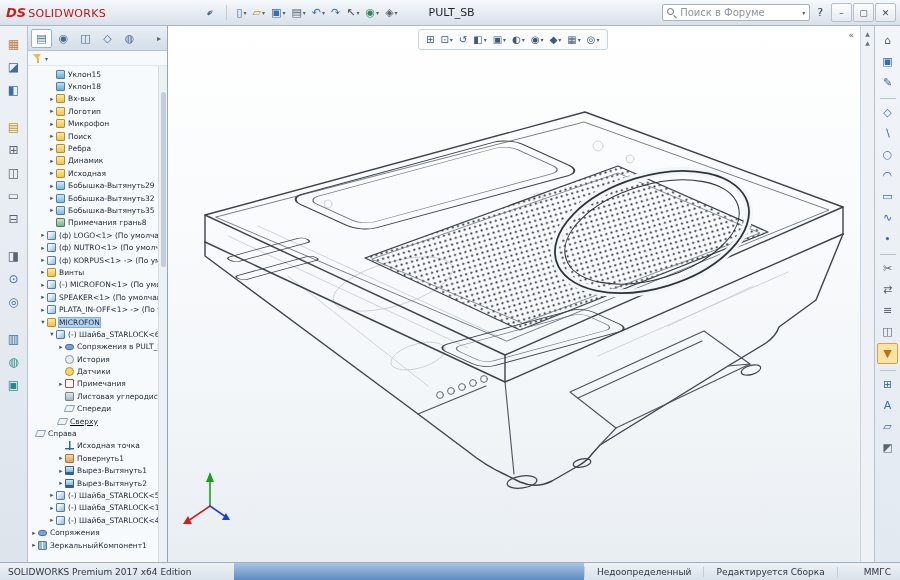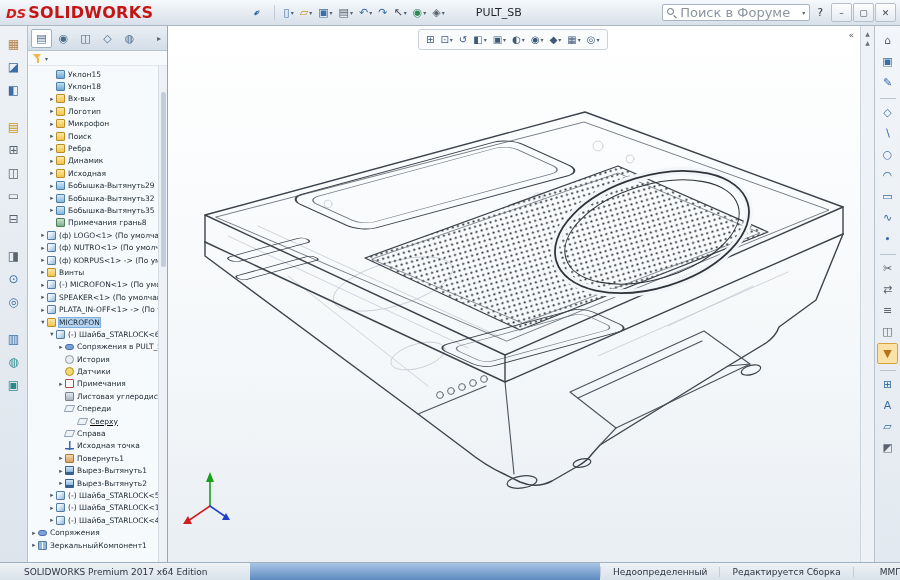--- a/index.html
+++ b/index.html
@@ -5,35 +5,35 @@
   html,body{margin:0;padding:0;background:#9aa5b1}
   #app{position:relative;width:900px;height:580px;overflow:hidden;
        font-family:"DejaVu Sans","Liberation Sans",sans-serif;
        background:#dfe5ec;box-shadow:0 0 0 1px #5f6f80 inset}
   
   .titlebar{position:absolute;left:0;top:0;right:0;height:26px;
     background:linear-gradient(#f6f9fc,#d8e0ea);border-bottom:1px solid #aab6c2;
     display:flex;align-items:center;padding:0 4px;box-sizing:border-box}
   .logo{display:flex;align-items:baseline;margin:0 10px 0 2px;white-space:nowrap}
   .logo-ds{color:#d11c1c;font-weight:bold;font-style:italic;font-size:13px;margin-right:2px}
-  .logo-text{color:#c41414;font-weight:bold;font-size:16px;letter-spacing:.3px}
+  .logo-text{color:#c41414;font-weight:normal;font-size:11px;letter-spacing:.3px}
   .menus{display:flex;align-items:center}
   .menu{font-size:11px;color:#2c3642;padding:3px 6px;white-space:nowrap}
   .pin{font-size:10px;color:#3a6ea5;margin:0 6px;display:inline-block;transform:rotate(-40deg)}
   .tb{display:flex;align-items:center;margin-left:6px;border-left:1px solid #c2ccd6;padding-left:6px}
   .tb-btn{display:flex;align-items:center;padding:2px 3px}
   .tb-btn .g{font-size:11px;line-height:1}
   .chev{font-size:6px;color:#55616d;margin-left:1px}
   .docname{font-size:11px;color:#1e2630;margin-left:28px;white-space:nowrap}
   .search{margin-left:auto;display:flex;align-items:center;background:#fff;
     border:1px solid #a8b4c0;border-radius:2px;height:17px;width:148px;padding:0 4px;gap:4px;box-sizing:border-box}
   .mag{position:relative;width:9px;height:9px;flex:none}
   .mag::before{content:"";position:absolute;left:0;top:0;width:5px;height:5px;border:1.4px solid #5f6b77;border-radius:50%}
   .mag::after{content:"";position:absolute;left:6.6px;top:6.6px;width:3.6px;height:1.4px;background:#5f6b77;transform:rotate(45deg);transform-origin:0 0}
-  .search-text{font-size:13px;color:#8b95a0;flex:1;overflow:hidden;white-space:nowrap}
+  .search-text{font-size:10px;color:#8b95a0;flex:1;overflow:hidden;white-space:nowrap}
   .helpbtn{font-size:11px;color:#2c3642;padding:0 7px}
   .winbtns{display:flex;align-items:center}
   .winbtn{width:19px;height:17px;display:flex;align-items:center;justify-content:center;
     font-size:9px;color:#3b4550;border:1px solid #b6c0cb;background:linear-gradient(#fdfdfe,#e4eaf1);margin-left:1px;border-radius:2px}
   
   .left-strip{position:absolute;left:0;top:26px;width:28px;bottom:18px;
     background:linear-gradient(#eef2f6,#dde4ec);border-right:1px solid #b9c3cd;
     display:flex;flex-direction:column;align-items:center;padding-top:8px;box-sizing:border-box}
   .strip-btn{width:20px;height:20px;flex:none;display:flex;align-items:center;justify-content:center;
     font-size:12px;margin-bottom:3px;border-radius:2px}
@@ -91,21 +91,21 @@
   .vp-right span{font-size:6px;color:#67727e;line-height:9px}
   
   .right-strip{position:absolute;right:0;top:26px;width:26px;bottom:18px;
     background:linear-gradient(#f2f5f9,#e2e9f0);border-left:1px solid #b9c3cd;
     display:flex;flex-direction:column;align-items:center;padding-top:5px;box-sizing:border-box;overflow:hidden}
   .right-strip .strip-btn{width:19px;height:19px;font-size:11px;margin-bottom:2px}
   
   .statusbar{position:absolute;left:0;right:0;bottom:0;height:18px;
     background:linear-gradient(#eef2f6,#d9e1ea);border-top:1px solid #9fb0c0;
     display:flex;align-items:center;font-size:9px;color:#2c3642;box-sizing:border-box}
-  .sb-left{flex:none;width:226px;padding-left:24px;white-space:nowrap;overflow:hidden}
+  .sb-left{flex:none;width:226px;padding-left:8px;white-space:nowrap;overflow:hidden}
   .sb-blue{flex:none;width:350px;height:100%;background:linear-gradient(#a9c5e4,#5d8abf)}
   .sb-status{padding:0 12px;border-left:1px solid #c3ccd6;white-space:nowrap}
   .sb-spacer{flex:1}
   .sb-units{padding:0 26px;border-left:1px solid #c3ccd6}
   .sb-icons{display:flex;align-items:center;padding-right:6px}
   .sb-icon{width:16px;text-align:center;font-size:8px;color:#4a545e}
 </style>
 </head>
 <body>
 <div id="app">
@@ -394,26 +394,26 @@
         <div class="trow" style="padding-left: 29px;">
         <span class="arrow"></span>
         <span class="ti ti-material"></span>
         <span class="tlabel">Листовая углеродистая с</span>
       </div>
         <div class="trow" style="padding-left: 29px;">
         <span class="arrow"></span>
         <span class="ti ti-plane"></span>
         <span class="tlabel">Спереди</span>
       </div>
-        <div class="trow" style="padding-left: 42px; text-decoration: underline;">
+        <div class="trow" style="padding-left: 22px; text-decoration: underline;">
         <span class="arrow"></span>
         <span class="ti ti-plane"></span>
         <span class="tlabel">Сверху</span>
       </div>
-        <div class="trow" style="padding-left: 29px;">
+        <div class="trow" style="">
         <span class="arrow"></span>
         <span class="ti ti-plane"></span>
         <span class="tlabel">Справа</span>
       </div>
         <div class="trow" style="padding-left: 29px;">
         <span class="arrow"></span>
         <span class="ti ti-origin"></span>
         <span class="tlabel">Исходная точка</span>
       </div>
         <div class="trow" style="padding-left: 29px;">

